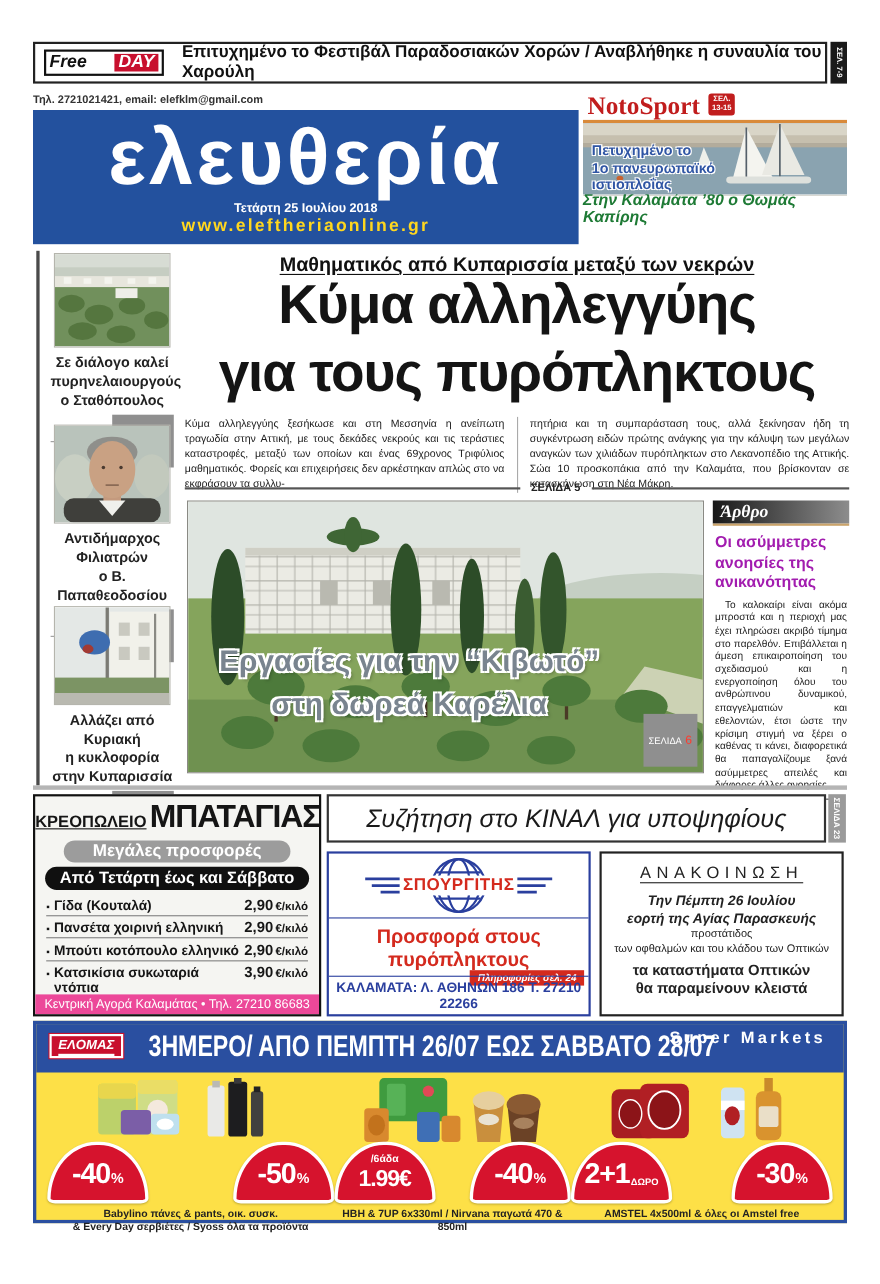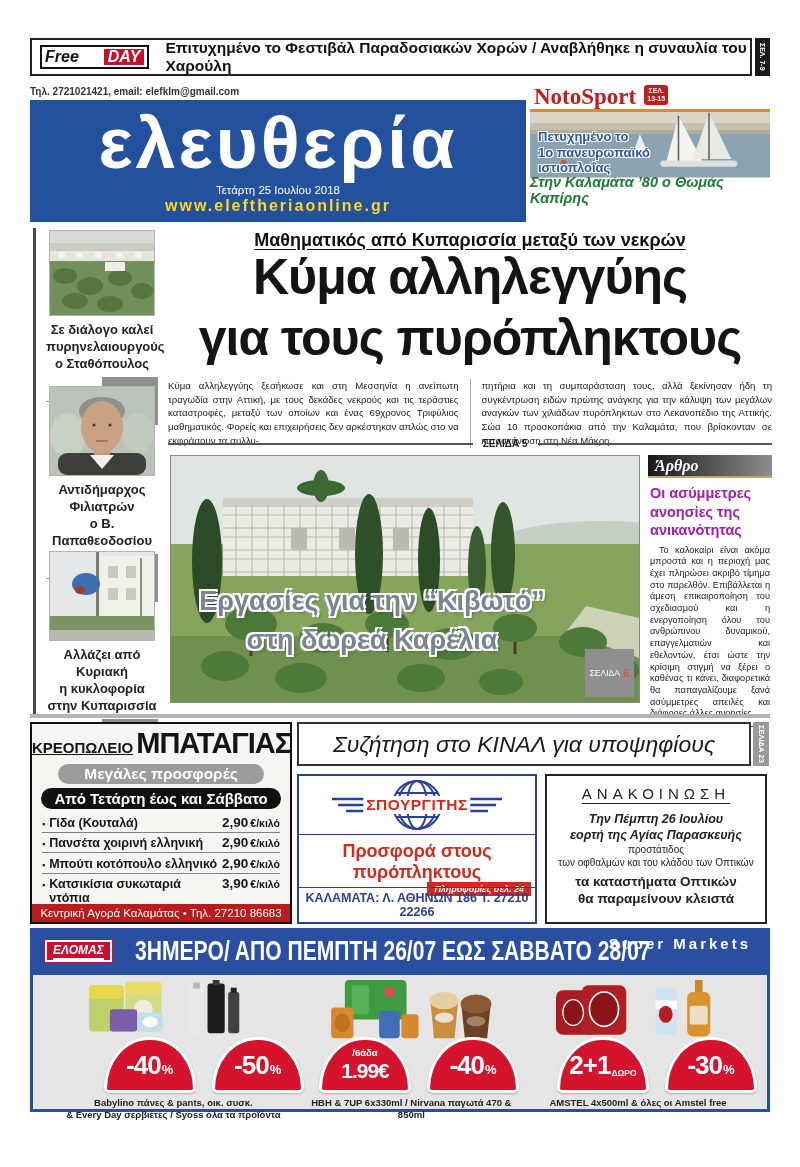--- a/index.html
+++ b/index.html
@@ -18,21 +18,21 @@
   #topbar-badge{position:absolute;left:755px;top:38px;width:15px;height:38px;background:#1a1a1a;color:#fff;
           font-size:7px;font-weight:bold;writing-mode:vertical-rl;display:flex;align-items:center;justify-content:center;}
 
   
   #infoline{position:absolute;left:30px;top:86px;width:740px;display:flex;justify-content:space-between;
             font-size:10px;font-weight:bold;color:#333;}
 
   
   #masthead{position:absolute;left:30px;top:100px;width:496px;height:122px;background:#23519e;color:#fff;text-align:center;}
   .mh-title{font-size:72px;font-weight:bold;letter-spacing:3px;line-height:82px;margin-top:2px;}
-  .mh-date{font-size:11.5px;font-weight:normal;margin-top:0;}
+  .mh-date{font-size:11.5px;font-weight:bold;margin-top:0;}
   .mh-site{color:#ffd71e;font-size:16px;font-weight:bold;letter-spacing:2px;margin-top:1px;}
 
   
   #notosport{position:absolute;left:530px;top:85px;width:240px;height:137px;background:#fff;}
   .ns-head{display:flex;align-items:flex-end;gap:8px;border-bottom:3px solid #d98a3a;height:27px;
            box-sizing:border-box;padding:0 2px 1px 4px;}
   .ns-title{font-family:"Liberation Serif",serif;font-weight:bold;font-size:23px;color:#c11d1d;line-height:23px;}
   .ns-badge{background:#c11d1d;color:#fff;font-size:7px;font-weight:bold;text-align:center;border-radius:3px;
             padding:2px 3px;line-height:8px;margin-bottom:3px;}
   .ns-photo{position:relative;height:65px;overflow:hidden;}
@@ -97,21 +97,21 @@
             font-weight:bold;padding:1px 0;}
   .bt-pill2{margin:4px auto 0;width:240px;background:#101010;color:#fff;border-radius:13px;font-size:15px;
             font-weight:bold;padding:2px 0;}
   .bt-items{margin:3px 10px 0;}
   .bt-row{display:flex;align-items:baseline;border-bottom:1px solid #808080;padding:2.5px 0 2px;font-weight:bold;color:#151515;}
   .bt-bullet{font-size:9px;margin-right:4px;}
   .bt-nm{flex:1;text-align:left;font-size:12.5px;}
   .bt-pr{font-size:13.5px;}
   .bt-un{font-size:10.5px;margin-left:2px;}
   .bt-note{margin-top:3px;font-size:8px;font-weight:bold;font-style:italic;color:#222;}
-  .bt-footer{position:absolute;left:0;right:0;bottom:0;background:#b91c1c;color:#fff;font-size:11.5px;padding:3px 0;}
+  .bt-footer{position:absolute;left:0;right:0;bottom:0;background:#ec4899;color:#fff;font-size:11.5px;padding:3px 0;}
 
   
   #kinal{position:absolute;left:297px;top:722px;width:454px;height:44px;border:2px solid #333;box-sizing:border-box;
          display:flex;align-items:center;justify-content:center;font-style:italic;font-size:23px;color:#1a1a1a;background:#fff;}
   #kinal-badge{position:absolute;left:753px;top:722px;width:16px;height:44px;background:#9a9a9a;color:#fff;
          writing-mode:vertical-rl;font-size:7.5px;font-weight:bold;display:flex;align-items:center;justify-content:center;}
 
   
   #sparrow{position:absolute;left:297px;top:774px;width:240px;height:150px;border:2.5px solid #2a3f9e;
            box-sizing:border-box;background:#fff;}
@@ -128,35 +128,35 @@
   
   #announce{position:absolute;left:545px;top:774px;width:222px;height:150px;border:2px solid #222;box-sizing:border-box;
             text-align:center;background:#fff;color:#222;}
   .an-title{margin-top:9px;font-size:15px;letter-spacing:5px;text-decoration:underline;text-underline-offset:4px;}
   .an-b{font-size:12.5px;font-weight:bold;line-height:16px;font-style:italic;}
   .an-r{font-size:10px;line-height:13px;}
   .an-B{font-size:13.5px;font-weight:bold;line-height:17px;}
   .an-gap{margin-top:9px;}
 
   
-  #market{position:absolute;left:30px;top:928px;width:740px;height:184px;border:3px solid #2a4fa0;box-sizing:border-box;background:#e5e5e5;}
+  #market{position:absolute;left:30px;top:928px;width:740px;height:184px;border:3px solid #2a4fa0;box-sizing:border-box;background:#fde047;}
   .mk-head{position:relative;height:44px;background:#2a4fa0;}
   .mk-logo{position:absolute;left:12px;top:9px;background:#c8102e;border:2px solid #fff;box-shadow:0 0 0 1px #c8102e;
            color:#fff;font-style:italic;font-weight:bold;font-size:12px;padding:1px 6px 3px;}
   .mk-logo span{border-bottom:2px solid #fff;padding-bottom:1px;}
   .mk-title{position:absolute;left:102px;top:5px;color:#fff;font-weight:bold;font-size:27px;white-space:nowrap;
             transform:scaleX(.78);transform-origin:left;}
   .mk-super{position:absolute;right:16px;top:4px;color:#fff;font-weight:bold;font-size:15px;letter-spacing:3px;}
   .mk-mourgi{position:absolute;right:10px;top:22px;color:#e01020;font-weight:bold;font-size:31px;letter-spacing:1px;z-index:3;
       text-shadow:-2px -2px 0 #fff,2px -2px 0 #fff,-2px 2px 0 #fff,2px 2px 0 #fff;}
   .mk-body{display:flex;padding:2px 10px 0;height:130px;box-sizing:border-box;}
   .offer{position:relative;text-align:center;}
   .offer.o1{flex:1.15;} .offer.o2{flex:.95;} .offer.o3{flex:1.05;}
   .offer svg{height:60px;margin-top:3px;}
-  .badge-row{display:flex;justify-content:flex-end;gap:16px;margin-top:-7px;position:relative;z-index:2;}
+  .badge-row{display:flex;justify-content:space-between;gap:16px;margin-top:-7px;position:relative;z-index:2;}
   .sale-badge{width:86px;height:50px;background:#d6132d;border:3px solid #fff;box-shadow:0 1px 2px rgba(0,0,0,.25);
       border-radius:50% 50% 8% 8% / 95% 95% 8% 8%;color:#fff;display:flex;flex-direction:column;
       align-items:center;justify-content:center;}
   .badge-top{font-size:9.5px;font-weight:bold;line-height:10px;}
   .badge-top:empty,.badge-side:empty{display:none;}
   .badge-mainrow{display:flex;align-items:baseline;}
   .badge-main{font-size:26px;font-weight:bold;line-height:25px;letter-spacing:-1px;}
   .badge-side{font-size:13px;font-weight:bold;margin-left:1px;}
   .price-badge .badge-main{font-size:21px;}
   .gift-badge .badge-side{font-size:8.5px;align-self:flex-end;}

